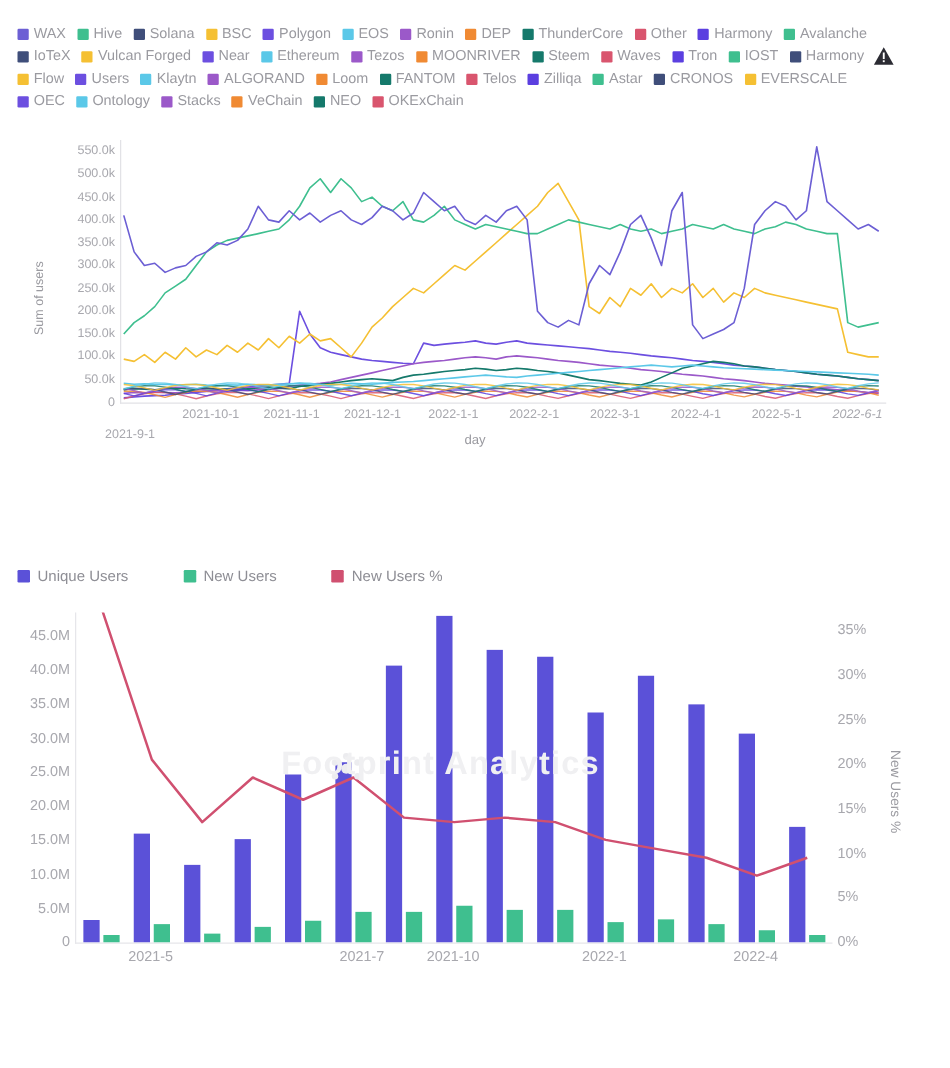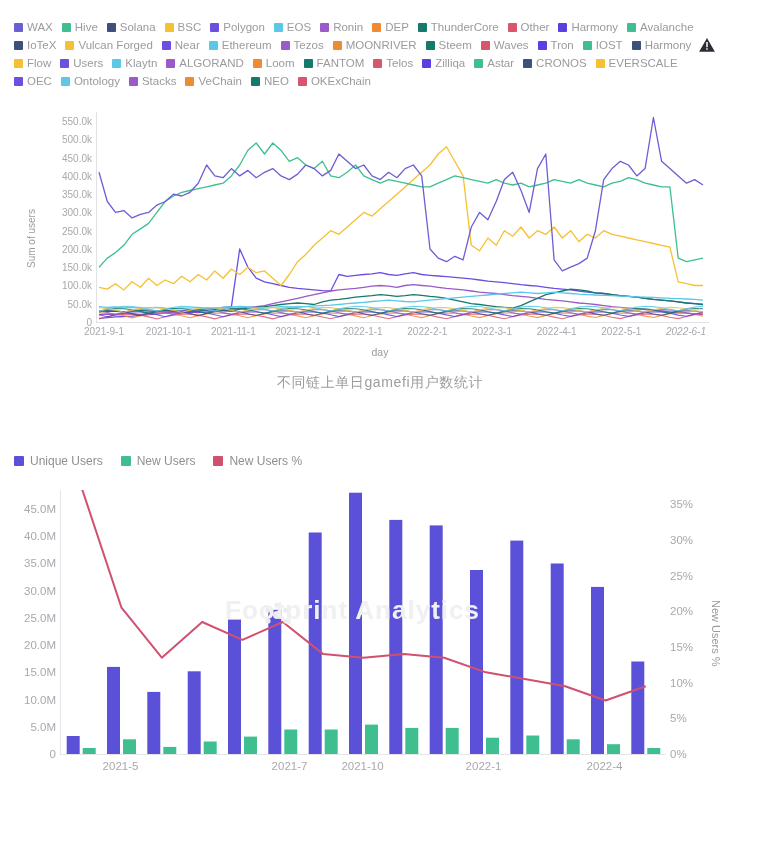--- a/index.html
+++ b/index.html
@@ -54,21 +54,21 @@
     position:absolute; width:760px; text-align:center;
     font-size:14px; color:#9c9ca2; letter-spacing:0.6px;
   }
   .caption1 { top:374px; }
   .caption2 { top:812px; }
 
   
   .legend2 {
     position:absolute; left:14px; top:454px;
     display:flex; align-items:center;
-    font-size:12px; color:#8e8e95;
+    font-size:12px; color:#8e8e95;gap:26px;
   }
   .legend2 .item { display:flex; align-items:center; margin-right:18px; white-space:nowrap; }
   .legend2 .swatch { width:10px; height:10px; margin-right:6px; border-radius:1px; flex:none; }
 
   
   .chart2-wrap { position:absolute; left:0; top:484px; width:760px; height:300px; }
   .c2-yticks { position:absolute; left:0px; top:0; width:56px; height:270px; }
   .c2-yticks div {
     position:absolute; right:0; font-size:11.5px; color:#a8a8ae;
     text-align:right; transform:translateY(-50%); white-space:nowrap;
@@ -308,35 +308,34 @@
           <path d="M2.0,201.0 L10.3,201.0 L18.5,202.0 L26.8,203.8 L35.1,205.9 L43.4,203.7 L51.6,202.0 L59.9,201.0 L68.2,201.0 L76.5,202.0 L84.7,203.8 L93.0,205.8 L101.3,203.6 L109.6,201.9 L117.8,201.0 L126.1,201.1 L134.4,202.1 L142.7,203.8 L150.9,205.8 L159.2,203.6 L167.5,201.9 L175.8,201.0 L184.0,201.1 L192.3,202.1 L200.6,203.9 L208.8,205.7 L217.1,203.6 L225.4,201.9 L233.7,201.0 L241.9,201.1 L250.2,202.1 L258.5,203.9 L266.8,205.7 L275.0,203.5 L283.3,201.9 L291.6,201.0 L299.9,201.1 L308.1,202.1 L316.4,204.0 L324.7,205.6 L333.0,203.5 L341.2,201.8 L349.5,201.0 L357.8,201.1 L366.1,202.2 L374.3,204.0 L382.6,205.6 L390.9,203.5 L399.2,201.8 L407.4,201.0 L415.7,201.1 L424.0,202.2 L432.2,204.0 L440.5,205.6 L448.8,203.4 L457.1,201.8 L465.3,201.0 L473.6,201.1 L481.9,202.2 L490.2,204.1 L498.4,205.5 L506.7,203.4 L515.0,201.8 L523.3,201.0 L531.5,201.1 L539.8,202.3 L548.1,204.1 L556.4,205.5 L564.6,203.4 L572.9,201.7 L581.2,200.9 L589.5,201.1 L597.7,202.3 L606.0,204.2 " fill="none" stroke="#F08A33" stroke-width="1.1" opacity="0.85"></path>
           <path d="M2.0,202.7 L10.3,204.8 L18.5,202.6 L26.8,200.9 L35.1,199.9 L43.4,199.9 L51.6,200.9 L59.9,202.7 L68.2,204.7 L76.5,202.5 L84.7,200.8 L93.0,199.9 L101.3,200.0 L109.6,201.0 L117.8,202.7 L126.1,204.7 L134.4,202.5 L142.7,200.8 L150.9,199.9 L159.2,200.0 L167.5,201.0 L175.8,202.8 L184.0,204.6 L192.3,202.5 L200.6,200.8 L208.8,199.9 L217.1,200.0 L225.4,201.0 L233.7,202.8 L241.9,204.6 L250.2,202.4 L258.5,200.8 L266.8,199.9 L275.0,200.0 L283.3,201.0 L291.6,202.9 L299.9,204.5 L308.1,202.4 L316.4,200.7 L324.7,199.9 L333.0,200.0 L341.2,201.1 L349.5,202.9 L357.8,204.5 L366.1,202.4 L374.3,200.7 L382.6,199.9 L390.9,200.0 L399.2,201.1 L407.4,202.9 L415.7,204.5 L424.0,202.3 L432.2,200.7 L440.5,199.9 L448.8,200.0 L457.1,201.1 L465.3,203.0 L473.6,204.4 L481.9,202.3 L490.2,200.7 L498.4,199.9 L506.7,200.0 L515.0,201.2 L523.3,203.0 L531.5,204.4 L539.8,202.3 L548.1,200.6 L556.4,199.8 L564.6,200.0 L572.9,201.2 L581.2,203.1 L589.5,204.3 L597.7,202.2 L606.0,200.6 " fill="none" stroke="#5B3FE0" stroke-width="1.1" opacity="0.85"></path>
           <path d="M2.0,199.8 L10.3,198.8 L18.5,198.8 L26.8,199.8 L35.1,201.6 L43.4,203.6 L51.6,201.4 L59.9,199.7 L68.2,198.8 L76.5,198.9 L84.7,199.9 L93.0,201.6 L101.3,203.6 L109.6,201.4 L117.8,199.7 L126.1,198.8 L134.4,198.9 L142.7,199.9 L150.9,201.7 L159.2,203.5 L167.5,201.4 L175.8,199.7 L184.0,198.8 L192.3,198.9 L200.6,199.9 L208.8,201.7 L217.1,203.5 L225.4,201.3 L233.7,199.7 L241.9,198.8 L250.2,198.9 L258.5,199.9 L266.8,201.8 L275.0,203.4 L283.3,201.3 L291.6,199.6 L299.9,198.8 L308.1,198.9 L316.4,200.0 L324.7,201.8 L333.0,203.4 L341.2,201.3 L349.5,199.6 L357.8,198.8 L366.1,198.9 L374.3,200.0 L382.6,201.8 L390.9,203.4 L399.2,201.2 L407.4,199.6 L415.7,198.8 L424.0,198.9 L432.2,200.0 L440.5,201.9 L448.8,203.3 L457.1,201.2 L465.3,199.6 L473.6,198.8 L481.9,198.9 L490.2,200.1 L498.4,201.9 L506.7,203.3 L515.0,201.2 L523.3,199.5 L531.5,198.7 L539.8,198.9 L548.1,200.1 L556.4,202.0 L564.6,203.2 L572.9,201.1 L581.2,199.5 L589.5,198.7 L597.7,199.0 L606.0,200.1 " fill="none" stroke="#3F4E7A" stroke-width="1.1" opacity="0.85"></path>
           <path d="M2.0,198.7 L10.3,200.5 L18.5,202.5 L26.8,200.3 L35.1,198.6 L43.4,197.7 L51.6,197.8 L59.9,198.8 L68.2,200.5 L76.5,202.5 L84.7,200.3 L93.0,198.6 L101.3,197.7 L109.6,197.8 L117.8,198.8 L126.1,200.6 L134.4,202.4 L142.7,200.3 L150.9,198.6 L159.2,197.7 L167.5,197.8 L175.8,198.8 L184.0,200.6 L192.3,202.4 L200.6,200.2 L208.8,198.6 L217.1,197.7 L225.4,197.8 L233.7,198.8 L241.9,200.7 L250.2,202.3 L258.5,200.2 L266.8,198.5 L275.0,197.7 L283.3,197.8 L291.6,198.9 L299.9,200.7 L308.1,202.3 L316.4,200.2 L324.7,198.5 L333.0,197.7 L341.2,197.8 L349.5,198.9 L357.8,200.7 L366.1,202.3 L374.3,200.1 L382.6,198.5 L390.9,197.7 L399.2,197.8 L407.4,198.9 L415.7,200.8 L424.0,202.2 L432.2,200.1 L440.5,198.5 L448.8,197.7 L457.1,197.8 L465.3,199.0 L473.6,200.8 L481.9,202.2 L490.2,200.1 L498.4,198.4 L506.7,197.6 L515.0,197.8 L523.3,199.0 L531.5,200.9 L539.8,202.1 L548.1,200.0 L556.4,198.4 L564.6,197.6 L572.9,197.9 L581.2,199.0 L589.5,200.9 L597.7,202.1 L606.0,200.0 " fill="none" stroke="#9B59C9" stroke-width="1.1" opacity="0.85"></path>
           <path d="M2.0,199.2 L10.3,197.5 L18.5,196.6 L26.8,196.7 L35.1,197.7 L43.4,199.4 L51.6,201.4 L59.9,199.2 L68.2,197.5 L76.5,196.6 L84.7,196.7 L93.0,197.7 L101.3,199.5 L109.6,201.3 L117.8,199.2 L126.1,197.5 L134.4,196.6 L142.7,196.7 L150.9,197.7 L159.2,199.5 L167.5,201.3 L175.8,199.1 L184.0,197.5 L192.3,196.6 L200.6,196.7 L208.8,197.7 L217.1,199.6 L225.4,201.2 L233.7,199.1 L241.9,197.4 L250.2,196.6 L258.5,196.7 L266.8,197.8 L275.0,199.6 L283.3,201.2 L291.6,199.1 L299.9,197.4 L308.1,196.6 L316.4,196.7 L324.7,197.8 L333.0,199.6 L341.2,201.2 L349.5,199.0 L357.8,197.4 L366.1,196.6 L374.3,196.7 L382.6,197.8 L390.9,199.7 L399.2,201.1 L407.4,199.0 L415.7,197.4 L424.0,196.6 L432.2,196.7 L440.5,197.9 L448.8,199.7 L457.1,201.1 L465.3,199.0 L473.6,197.3 L481.9,196.5 L490.2,196.7 L498.4,197.9 L506.7,199.8 L515.0,201.0 L523.3,198.9 L531.5,197.3 L539.8,196.5 L548.1,196.8 L556.4,197.9 L564.6,199.8 L572.9,201.0 L581.2,198.9 L589.5,197.3 L597.7,196.5 L606.0,196.8 " fill="none" stroke="#15796B" stroke-width="1.1" opacity="0.85"></path>
           <path d="M2.0,195.6 L10.3,196.6 L18.5,198.3 L26.8,200.3 L35.1,198.1 L43.4,196.4 L51.6,195.5 L59.9,195.6 L68.2,196.6 L76.5,198.4 L84.7,200.2 L93.0,198.1 L101.3,196.4 L109.6,195.5 L117.8,195.6 L126.1,196.6 L134.4,198.4 L142.7,200.2 L150.9,198.0 L159.2,196.4 L167.5,195.5 L175.8,195.6 L184.0,196.6 L192.3,198.5 L200.6,200.1 L208.8,198.0 L217.1,196.3 L225.4,195.5 L233.7,195.6 L241.9,196.7 L250.2,198.5 L258.5,200.1 L266.8,198.0 L275.0,196.3 L283.3,195.5 L291.6,195.6 L299.9,196.7 L308.1,198.5 L316.4,200.1 L324.7,197.9 L333.0,196.3 L341.2,195.5 L349.5,195.6 L357.8,196.7 L366.1,198.6 L374.3,200.0 L382.6,197.9 L390.9,196.3 L399.2,195.5 L407.4,195.6 L415.7,196.8 L424.0,198.6 L432.2,200.0 L440.5,197.9 L448.8,196.2 L457.1,195.4 L465.3,195.6 L473.6,196.8 L481.9,198.7 L490.2,199.9 L498.4,197.8 L506.7,196.2 L515.0,195.4 L523.3,195.7 L531.5,196.8 L539.8,198.7 L548.1,199.9 L556.4,197.8 L564.6,196.2 L572.9,195.4 L581.2,195.7 L589.5,196.8 L597.7,198.7 L606.0,199.9 " fill="none" stroke="#F5C033" stroke-width="1.1" opacity="0.85"></path>
           <path d="M2.0,199.2 L10.3,197.0 L18.5,195.3 L26.8,194.4 L35.1,194.5 L43.4,195.5 L51.6,197.3 L59.9,199.1 L68.2,197.0 L76.5,195.3 L84.7,194.4 L93.0,194.5 L101.3,195.5 L109.6,197.3 L117.8,199.1 L126.1,196.9 L134.4,195.3 L142.7,194.4 L150.9,194.5 L159.2,195.5 L167.5,197.4 L175.8,199.0 L184.0,196.9 L192.3,195.2 L200.6,194.4 L208.8,194.5 L217.1,195.6 L225.4,197.4 L233.7,199.0 L241.9,196.9 L250.2,195.2 L258.5,194.4 L266.8,194.5 L275.0,195.6 L283.3,197.4 L291.6,199.0 L299.9,196.8 L308.1,195.2 L316.4,194.4 L324.7,194.5 L333.0,195.6 L341.2,197.5 L349.5,198.9 L357.8,196.8 L366.1,195.2 L374.3,194.4 L382.6,194.5 L390.9,195.7 L399.2,197.5 L407.4,198.9 L415.7,196.8 L424.0,195.1 L432.2,194.3 L440.5,194.5 L448.8,195.7 L457.1,197.6 L465.3,198.8 L473.6,196.7 L481.9,195.1 L490.2,194.3 L498.4,194.6 L506.7,195.7 L515.0,197.6 L523.3,198.8 L531.5,196.7 L539.8,195.1 L548.1,194.3 L556.4,194.6 L564.6,195.7 L572.9,197.6 L581.2,198.8 L589.5,196.6 L597.7,195.1 L606.0,194.3 " fill="none" stroke="#5BC8E8" stroke-width="1.1" opacity="0.85"></path>
         </svg>
       </div>
     <div class="c1-xticks" id="c1xt">
-        <div style="left: 8px;">2021-9-1</div>
+        <div style="left: 8px; margin-top: 16px;">2021-9-1</div>
         <div style="left: 72.6667px;">2021-10-1</div>
         <div style="left: 137.333px;">2021-11-1</div>
         <div style="left: 202px;">2021-12-1</div>
         <div style="left: 266.667px;">2022-1-1</div>
         <div style="left: 331.333px;">2022-2-1</div>
         <div style="left: 396px;">2022-3-1</div>
         <div style="left: 460.667px;">2022-4-1</div>
         <div style="left: 525.333px;">2022-5-1</div>
         <div style="left: 590px; font-style: italic;">2022-6-1</div>
       </div>
     <div class="c1-xlabel">day</div>
   </div>
 
-  <div class="caption caption1">不同链上单日gamefi用户数统计</div>
 
   <div class="legend2" id="legend2">
       <div class="item">
         <span class="swatch" style="background: rgb(91, 81, 216);"></span>
         <span>Unique Users</span>
       </div>
       <div class="item">
         <span class="swatch" style="background: rgb(63, 191, 143);"></span>
         <span>New Users</span>
       </div>

